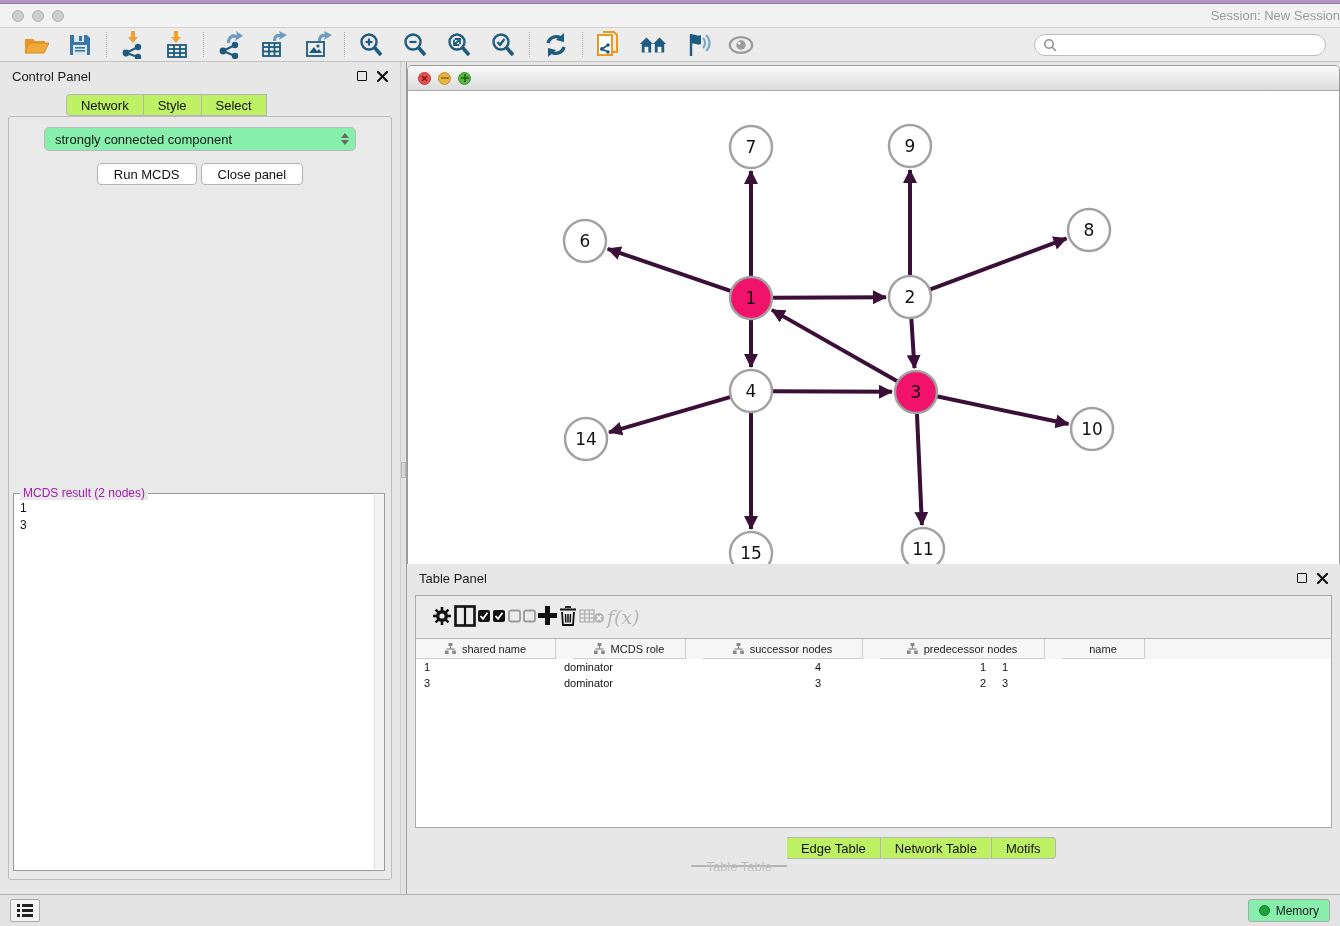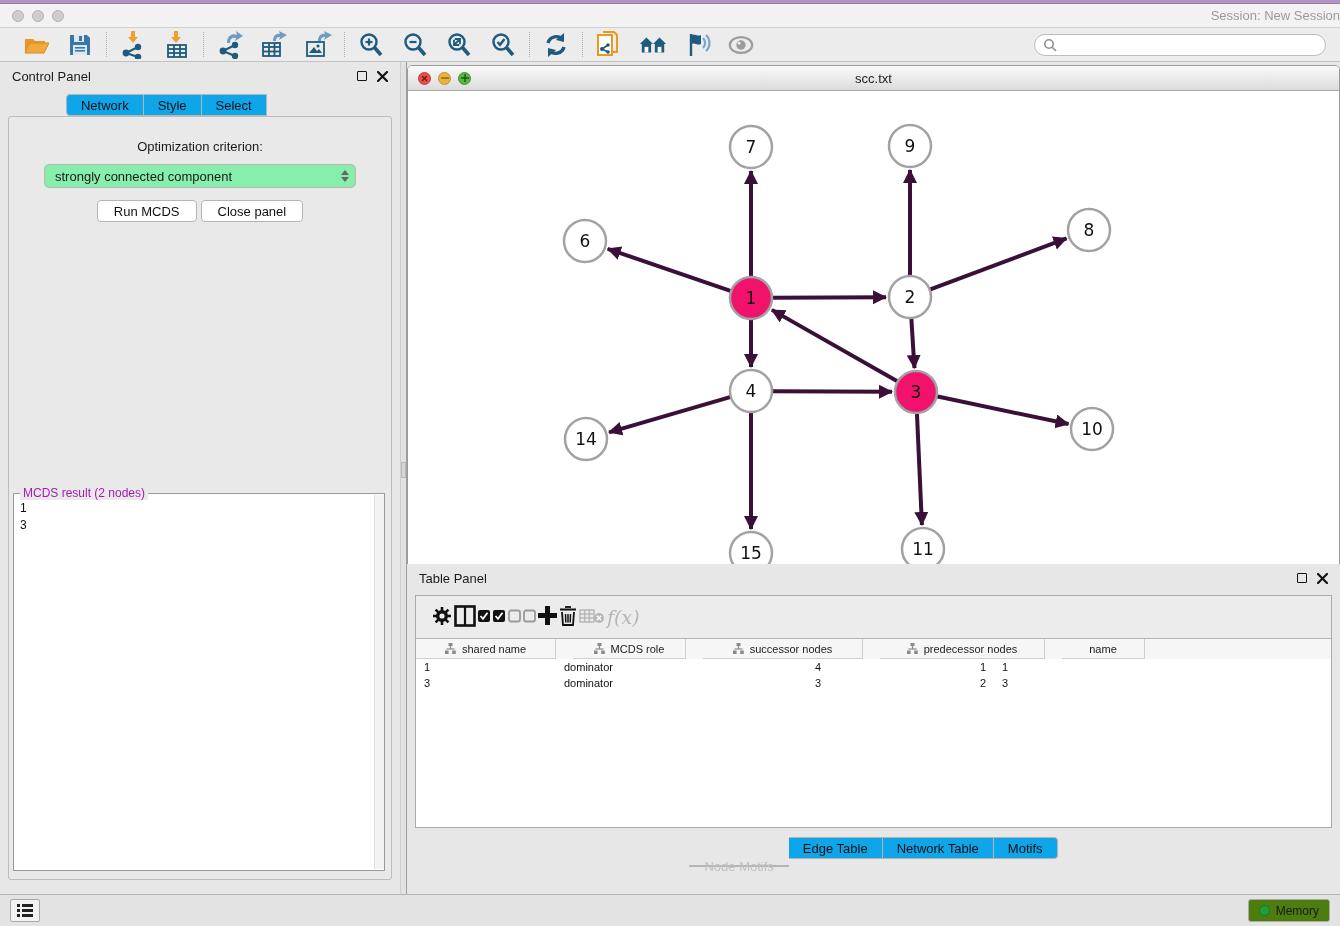--- a/index.html
+++ b/index.html
@@ -25,21 +25,21 @@
   
   .main { position:absolute; left:0; top:62px; width:1140px; height:832px; }
 
   
   .control-panel { position:absolute; left:0; top:0; width:400px; height:832px; background:#e7e7e7; }
   .panel-header { height:28px; display:flex; align-items:center; padding:0 12px; }
   .panel-title { font-size:13px; color:#1a1a1a; }
   .panel-header-icons { margin-left:auto; display:flex; align-items:center; gap:10px; }
   .float-icon { width:10px; height:10px; border:1.6px solid #111; border-radius:1px; display:inline-block; }
   .cp-tabs { display:flex; justify-content:center; margin-top:4px; height:22px; }
-  .seg { border:1px solid #b5b5b5; border-left:none; background:#0ea5e9; padding:0 14px; font-size:13px; display:flex; align-items:center; color:#111; }
+  .seg { border:1px solid #b5b5b5; border-left:none; background:#bef264; padding:0 14px; font-size:13px; display:flex; align-items:center; color:#111; }
   .seg:first-child { border-left:1px solid #b5b5b5; border-radius:4px 0 0 4px; }
   .seg:last-child { border-radius:0 4px 4px 0; }
   .seg.active { background:#4c1d95; color:#c0c0c0;margin-top:28px; }
   .cp-content { position:absolute; left:8px; right:8px; top:54px; bottom:14px; background:#e9e9e9; border:1px solid #bcbcbc; border-radius:3px; }
   .opt-label { text-align:center; margin-top:22px; font-size:13px; }
   .combo { width:312px; height:24px; margin:10px auto 0; background:#86efac; border:1px solid #b9b9b9; border-radius:5px; display:flex; align-items:center; padding:0 6px 0 10px; font-size:13px; }
   .combo-arrows { margin-left:auto; display:flex; flex-direction:column; align-items:center; gap:2px; }
   .combo-arrows i { display:block; width:0; height:0; border-left:4px solid transparent; border-right:4px solid transparent; }
   .arr-up { border-bottom:5px solid #666; }
   .arr-down { border-top:5px solid #666; }
@@ -73,21 +73,21 @@
   .tp-toolbar { height:42px; display:flex; align-items:center; gap:2px; padding-left:16px; }
   .tp-table { flex:1; background:#fff; border-top:1px solid #b5b5b5; overflow:hidden; }
   .thead { display:flex; height:20px; background:#f6f6f6;gap:17px; }
   .th { display:flex; align-items:center; justify-content:center; gap:6px; font-size:11px; color:#222; border-right:1px solid #cfcfcf; border-bottom:1px solid #cfcfcf; background:#f6f6f6; position:relative; }
   .trow { display:flex; height:16px; }
   .td { font-size:11px; color:#111; display:flex; align-items:center; padding:0 8px; }
   .td.num { justify-content:flex-end; }
   .tp-tabs { display:flex; justify-content:center; margin-top:9px; height:22px; }
   .statusbar { position:absolute; left:0; top:894px; width:1340px; height:32px; background:#e3e3e3; border-top:1px solid #b3b3b3; }
   .list-btn { position:absolute; left:10px; top:4px; width:30px; height:23px; background:#f2f2f2; border:1px solid #a9a9a9; border-radius:2px; display:flex; align-items:center; justify-content:center; }
-  .memory-btn { position:absolute; right:10px; top:4px; height:23px; background:#4d7c0f; border:1px solid #a9a9a9; border-radius:3px; display:flex; align-items:center; gap:6px; padding:0 10px; font-size:12px; }
+  .memory-btn { position:absolute; right:10px; top:4px; height:23px; background:#86efac; border:1px solid #a9a9a9; border-radius:3px; display:flex; align-items:center; gap:6px; padding:0 10px; font-size:12px; }
   .memory-dot { width:11px; height:11px; border-radius:50%; background:#1ea036; border:1px solid #157a27; }
   .fx-label { font-family:"DejaVu Serif", serif; font-style:italic; font-size:19px; color:#b5b5b5; }
   .x-icon line { stroke:#111; stroke-width:2.2; stroke-linecap:round; }
 </style>
 </head>
 <body>
 
 <div class="focus-strip"></div>
 <div class="titlebar">
   <div class="traffic-inactive">
@@ -279,21 +279,20 @@
           </svg>
       </span>
     </div>
     <div class="cp-tabs">
       <span class="seg">Network</span>
       <span class="seg">Style</span>
       <span class="seg">Select</span>
       <span class="seg active">MCDS</span>
     </div>
     <div class="cp-content">
-      <div class="opt-label">Optimization criterion:</div>
       <div class="combo">
         <span>strongly connected component</span>
         <span class="combo-arrows">
             <i class="arr-up"></i>
             <i class="arr-down"></i>
           </span>
       </div>
       <div class="btn-row">
         <button class="push-btn">Run MCDS</button>
         <button class="push-btn">Close panel</button>
@@ -328,21 +327,20 @@
                 <line x1="0" y1="1" x2="8" y2="1" stroke="#8a6511" stroke-width="1.6"></line>
               </svg>
             </span>
           <span class="tl2 tl-green">
               <svg width="8" height="8" viewBox="0 0 8 8">
                 <line x1="4" y1="0" x2="4" y2="8" stroke="#1d5c12" stroke-width="1.5"></line>
                 <line x1="0" y1="4" x2="8" y2="4" stroke="#1d5c12" stroke-width="1.5"></line>
               </svg>
             </span>
         </div>
-        <div class="net-title">scc.txt</div>
       </div>
       <svg class="net-canvas" viewBox="0 0 931 501">
         <defs>
           <marker id="arrow" markerUnits="userSpaceOnUse" markerWidth="18" markerHeight="16" refX="13" refY="7" orient="auto">
             <path d="M0,0 L14,7 L0,14 Z" fill="#3a1038"></path>
           </marker>
         </defs>
         <g id="edges-layer">
             <line x1="343" y1="186" x2="343" y2="80" stroke="#3a1038" stroke-width="4" marker-end="url(#arrow)"></line>
             <line x1="323.13828360996655" y1="200.18001304679575" x2="199.69910444575254" y2="157.79427080366202" stroke="#3a1038" stroke-width="4" marker-end="url(#arrow)"></line>
@@ -506,21 +504,21 @@
           <div class="trow">
             <div class="td" style="width:140px">3</div>
             <div class="td" style="width:113px">dominator</div>
             <div class="td num" style="width:160px">3</div>
             <div class="td num" style="width:165px">2</div>
             <div class="td" style="width:83px">3</div>
           </div>
         </div>
       </div>
       <div class="tp-tabs">
-        <span class="seg active">Node Motifs</span>
+        <span class="seg active">Table Table</span>
         <span class="seg">Edge Table</span>
         <span class="seg">Network Table</span>
         <span class="seg">Motifs</span>
       </div>
     </div>
   </div>
 </div>
 
 <div class="statusbar">
   <span class="list-btn">

